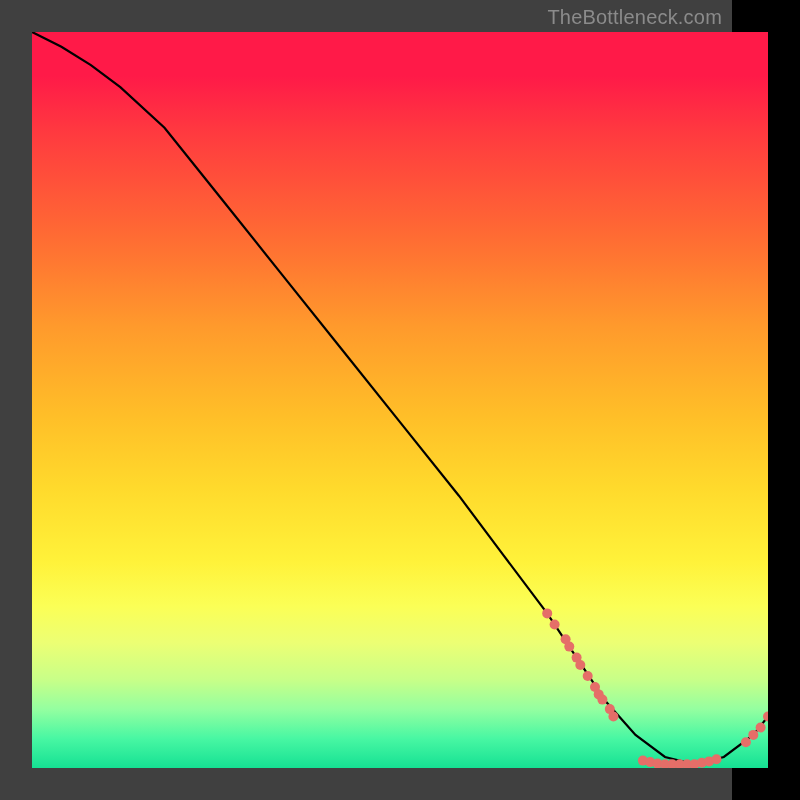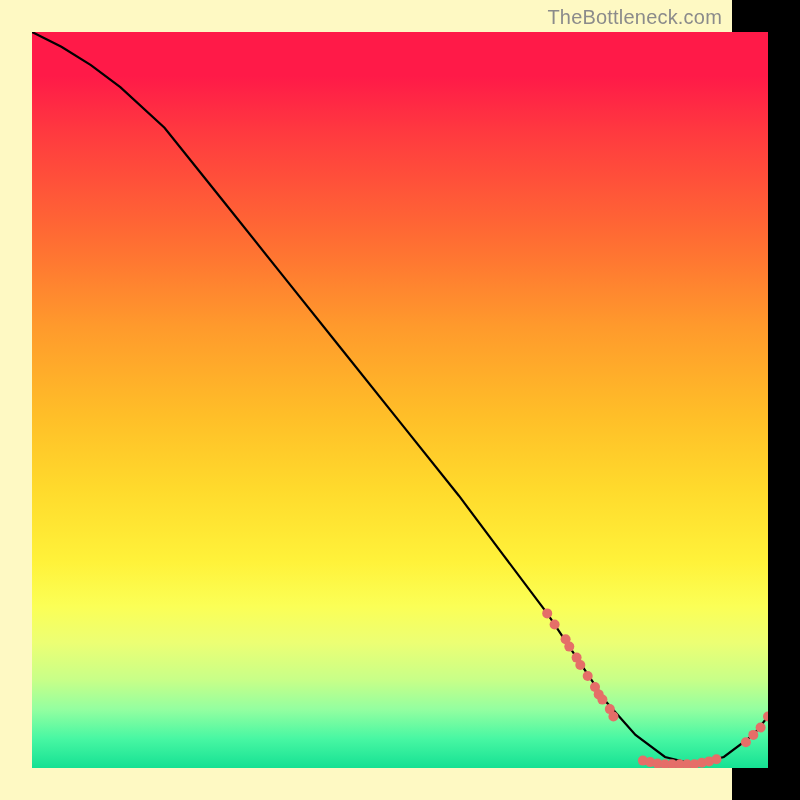--- a/index.html
+++ b/index.html
@@ -8,21 +8,21 @@
     width: 800px;
     height: 800px;
     background: #000;
     overflow: hidden;
     font-family: Arial, Helvetica, sans-serif;
   }
   .stage {
     position: relative;
     width: 732px;
     height: 800px;
-    background: #fef9c3;
+    background: #404040;
   }
   .plot {
     position: absolute;
     left: 32px;
     top: 32px;
     width: 736px;
     height: 736px;
     overflow: hidden;
   }
   .gradient {

